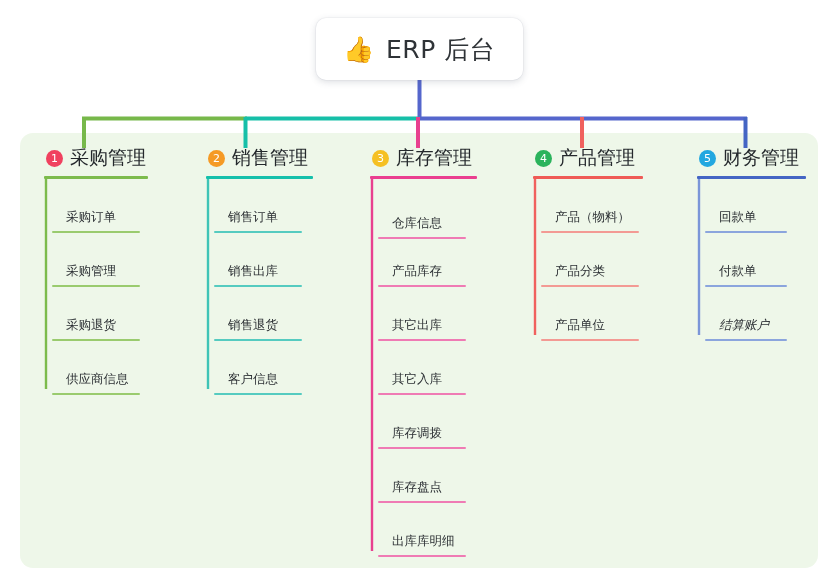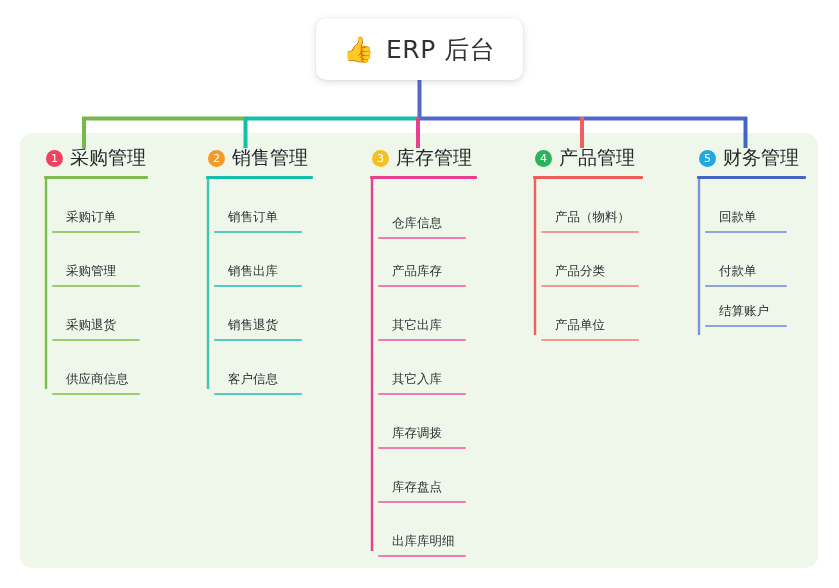--- a/index.html
+++ b/index.html
@@ -207,20 +207,20 @@
           <line x1="2" y1="0" x2="2" y2="156" stroke="#7b96d8" stroke-width="2.4"></line>
         </svg>
         <div class="leaf" style="left: 8px; top: 63px;">
           <span class="leaf-text">回款单</span>
           <div class="leaf-rule" style="width: 82px; background: rgb(139, 165, 221);"></div>
         </div>
         <div class="leaf" style="left: 8px; top: 117px;">
           <span class="leaf-text">付款单</span>
           <div class="leaf-rule" style="width: 82px; background: rgb(139, 165, 221);"></div>
         </div>
-        <div class="leaf" style="left: 8px; top: 157px;">
+        <div class="leaf" style="left: 8px; top: 171px; font-style: italic;">
           <span class="leaf-text">结算账户</span>
           <div class="leaf-rule" style="width: 82px; background: rgb(139, 165, 221);"></div>
         </div>
       </div>
     </div>
 
 </div>
 
 </body></html>

